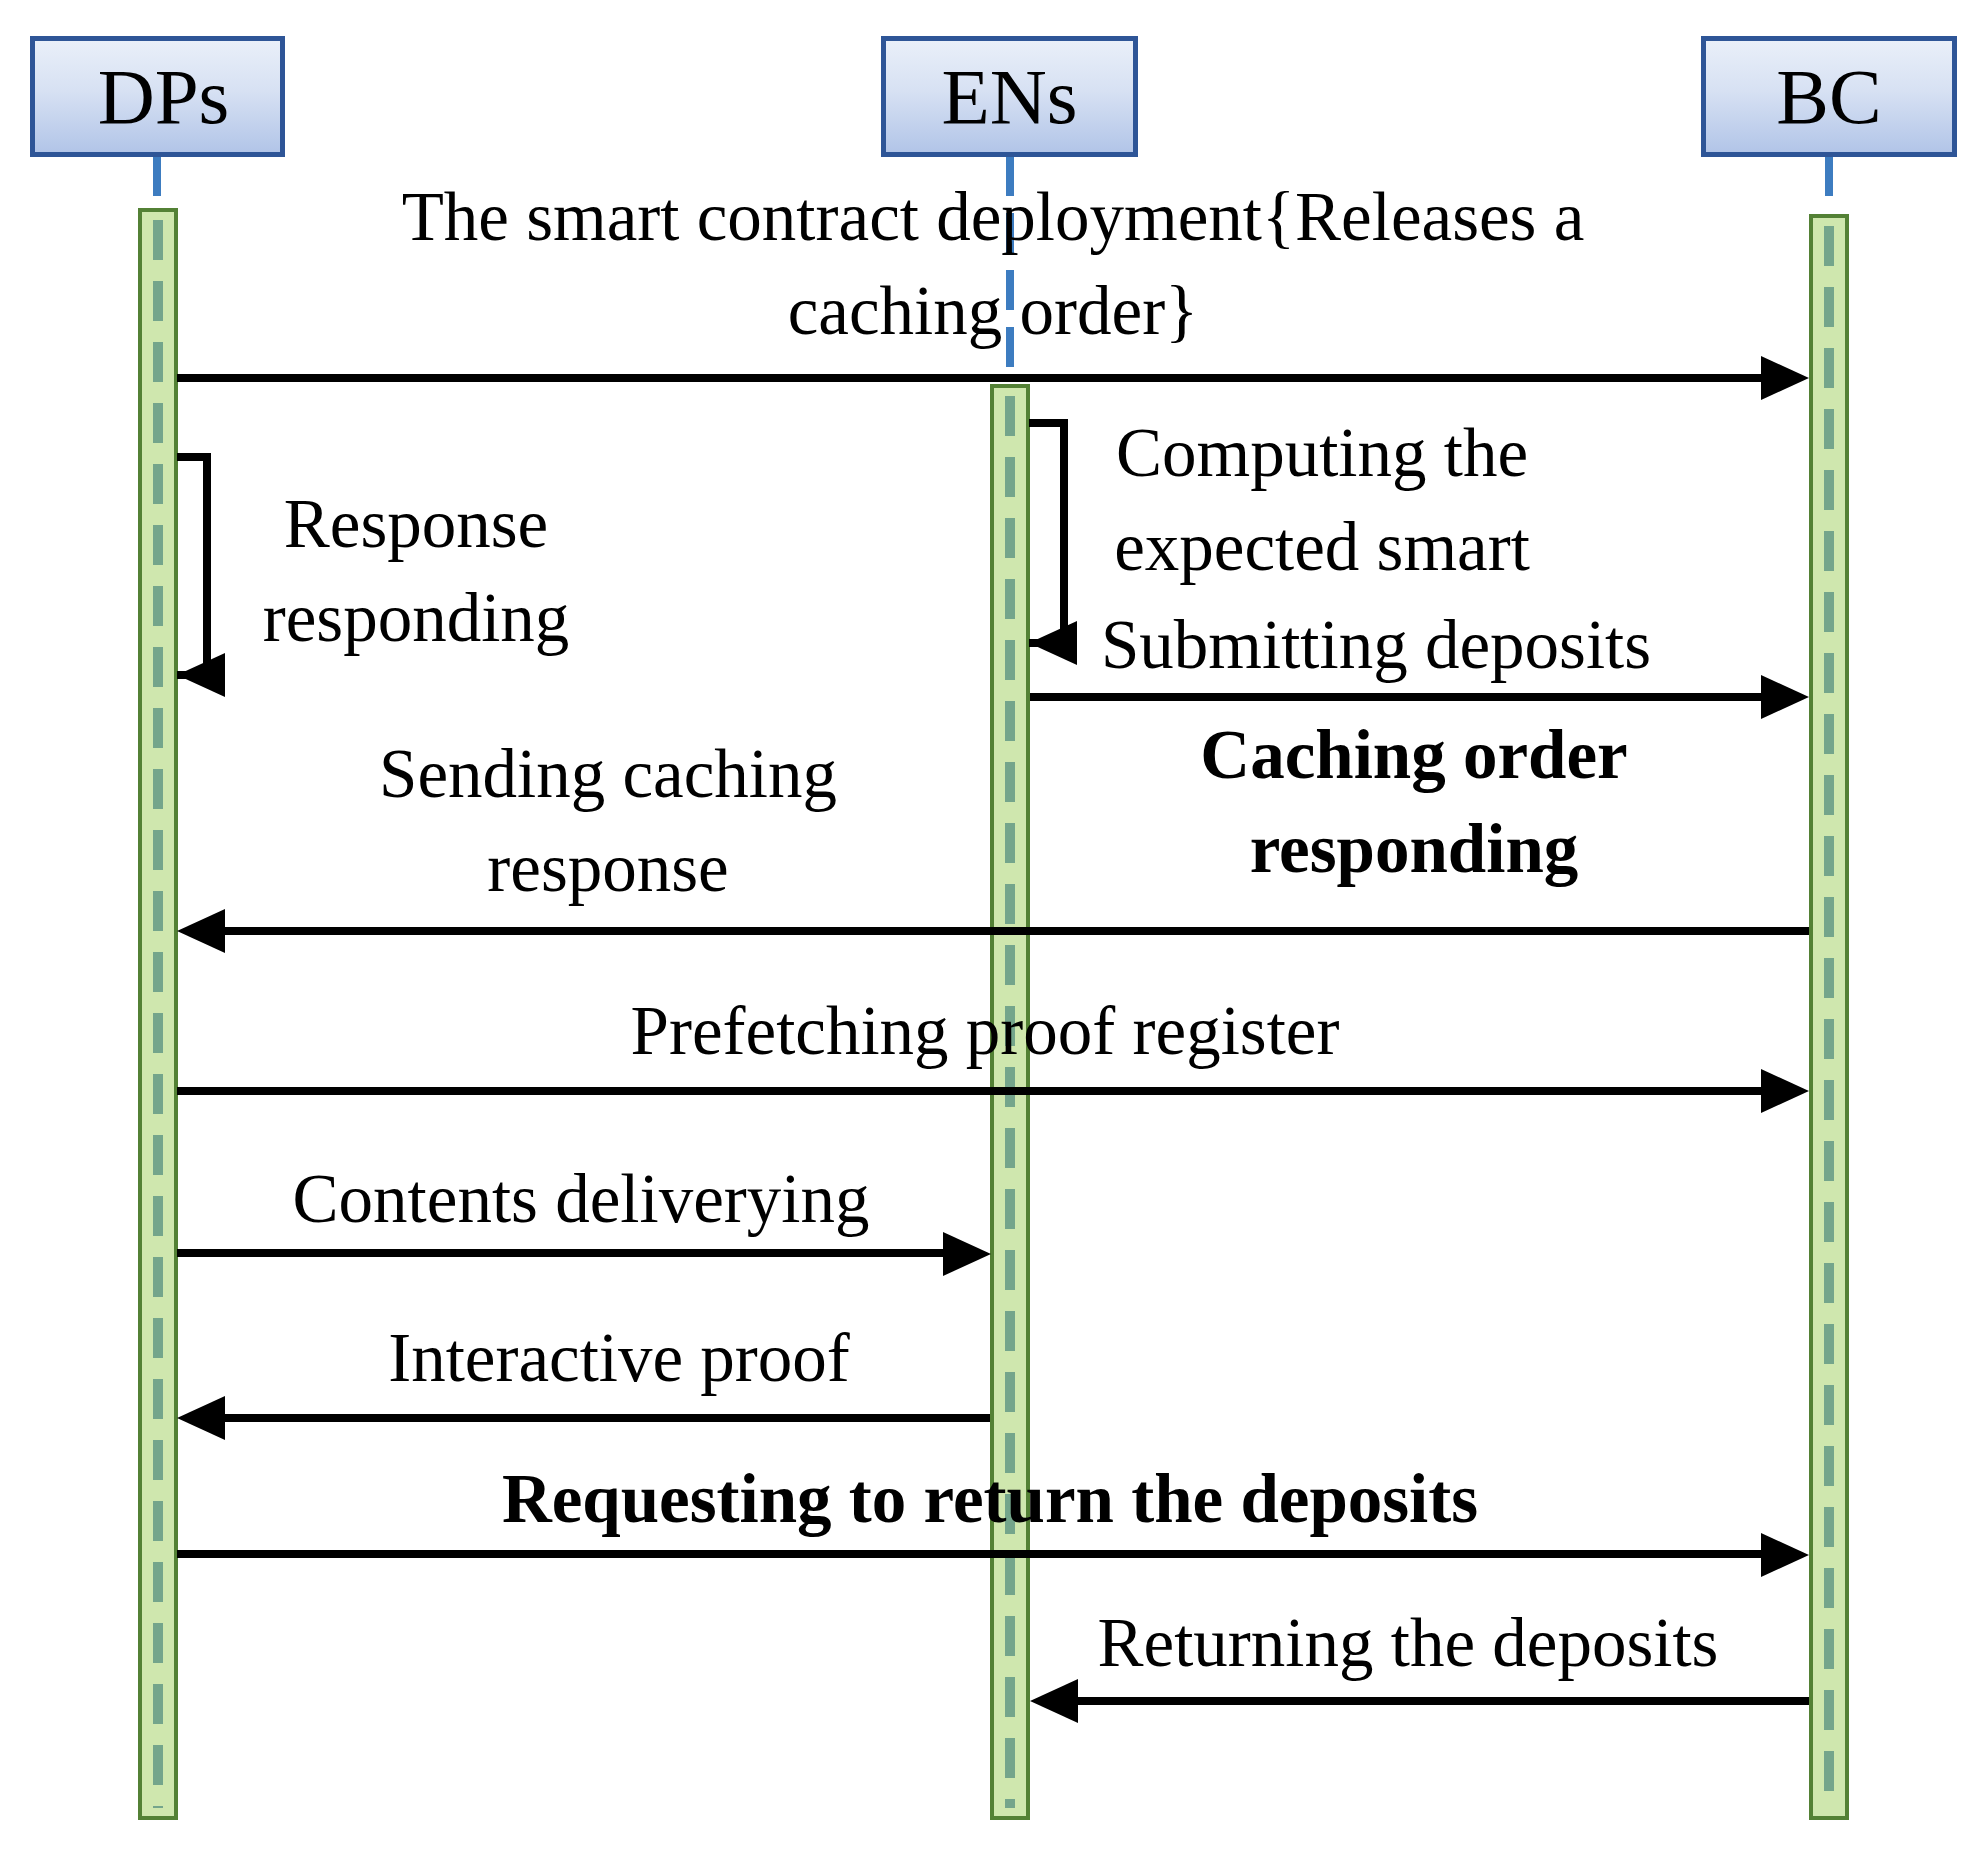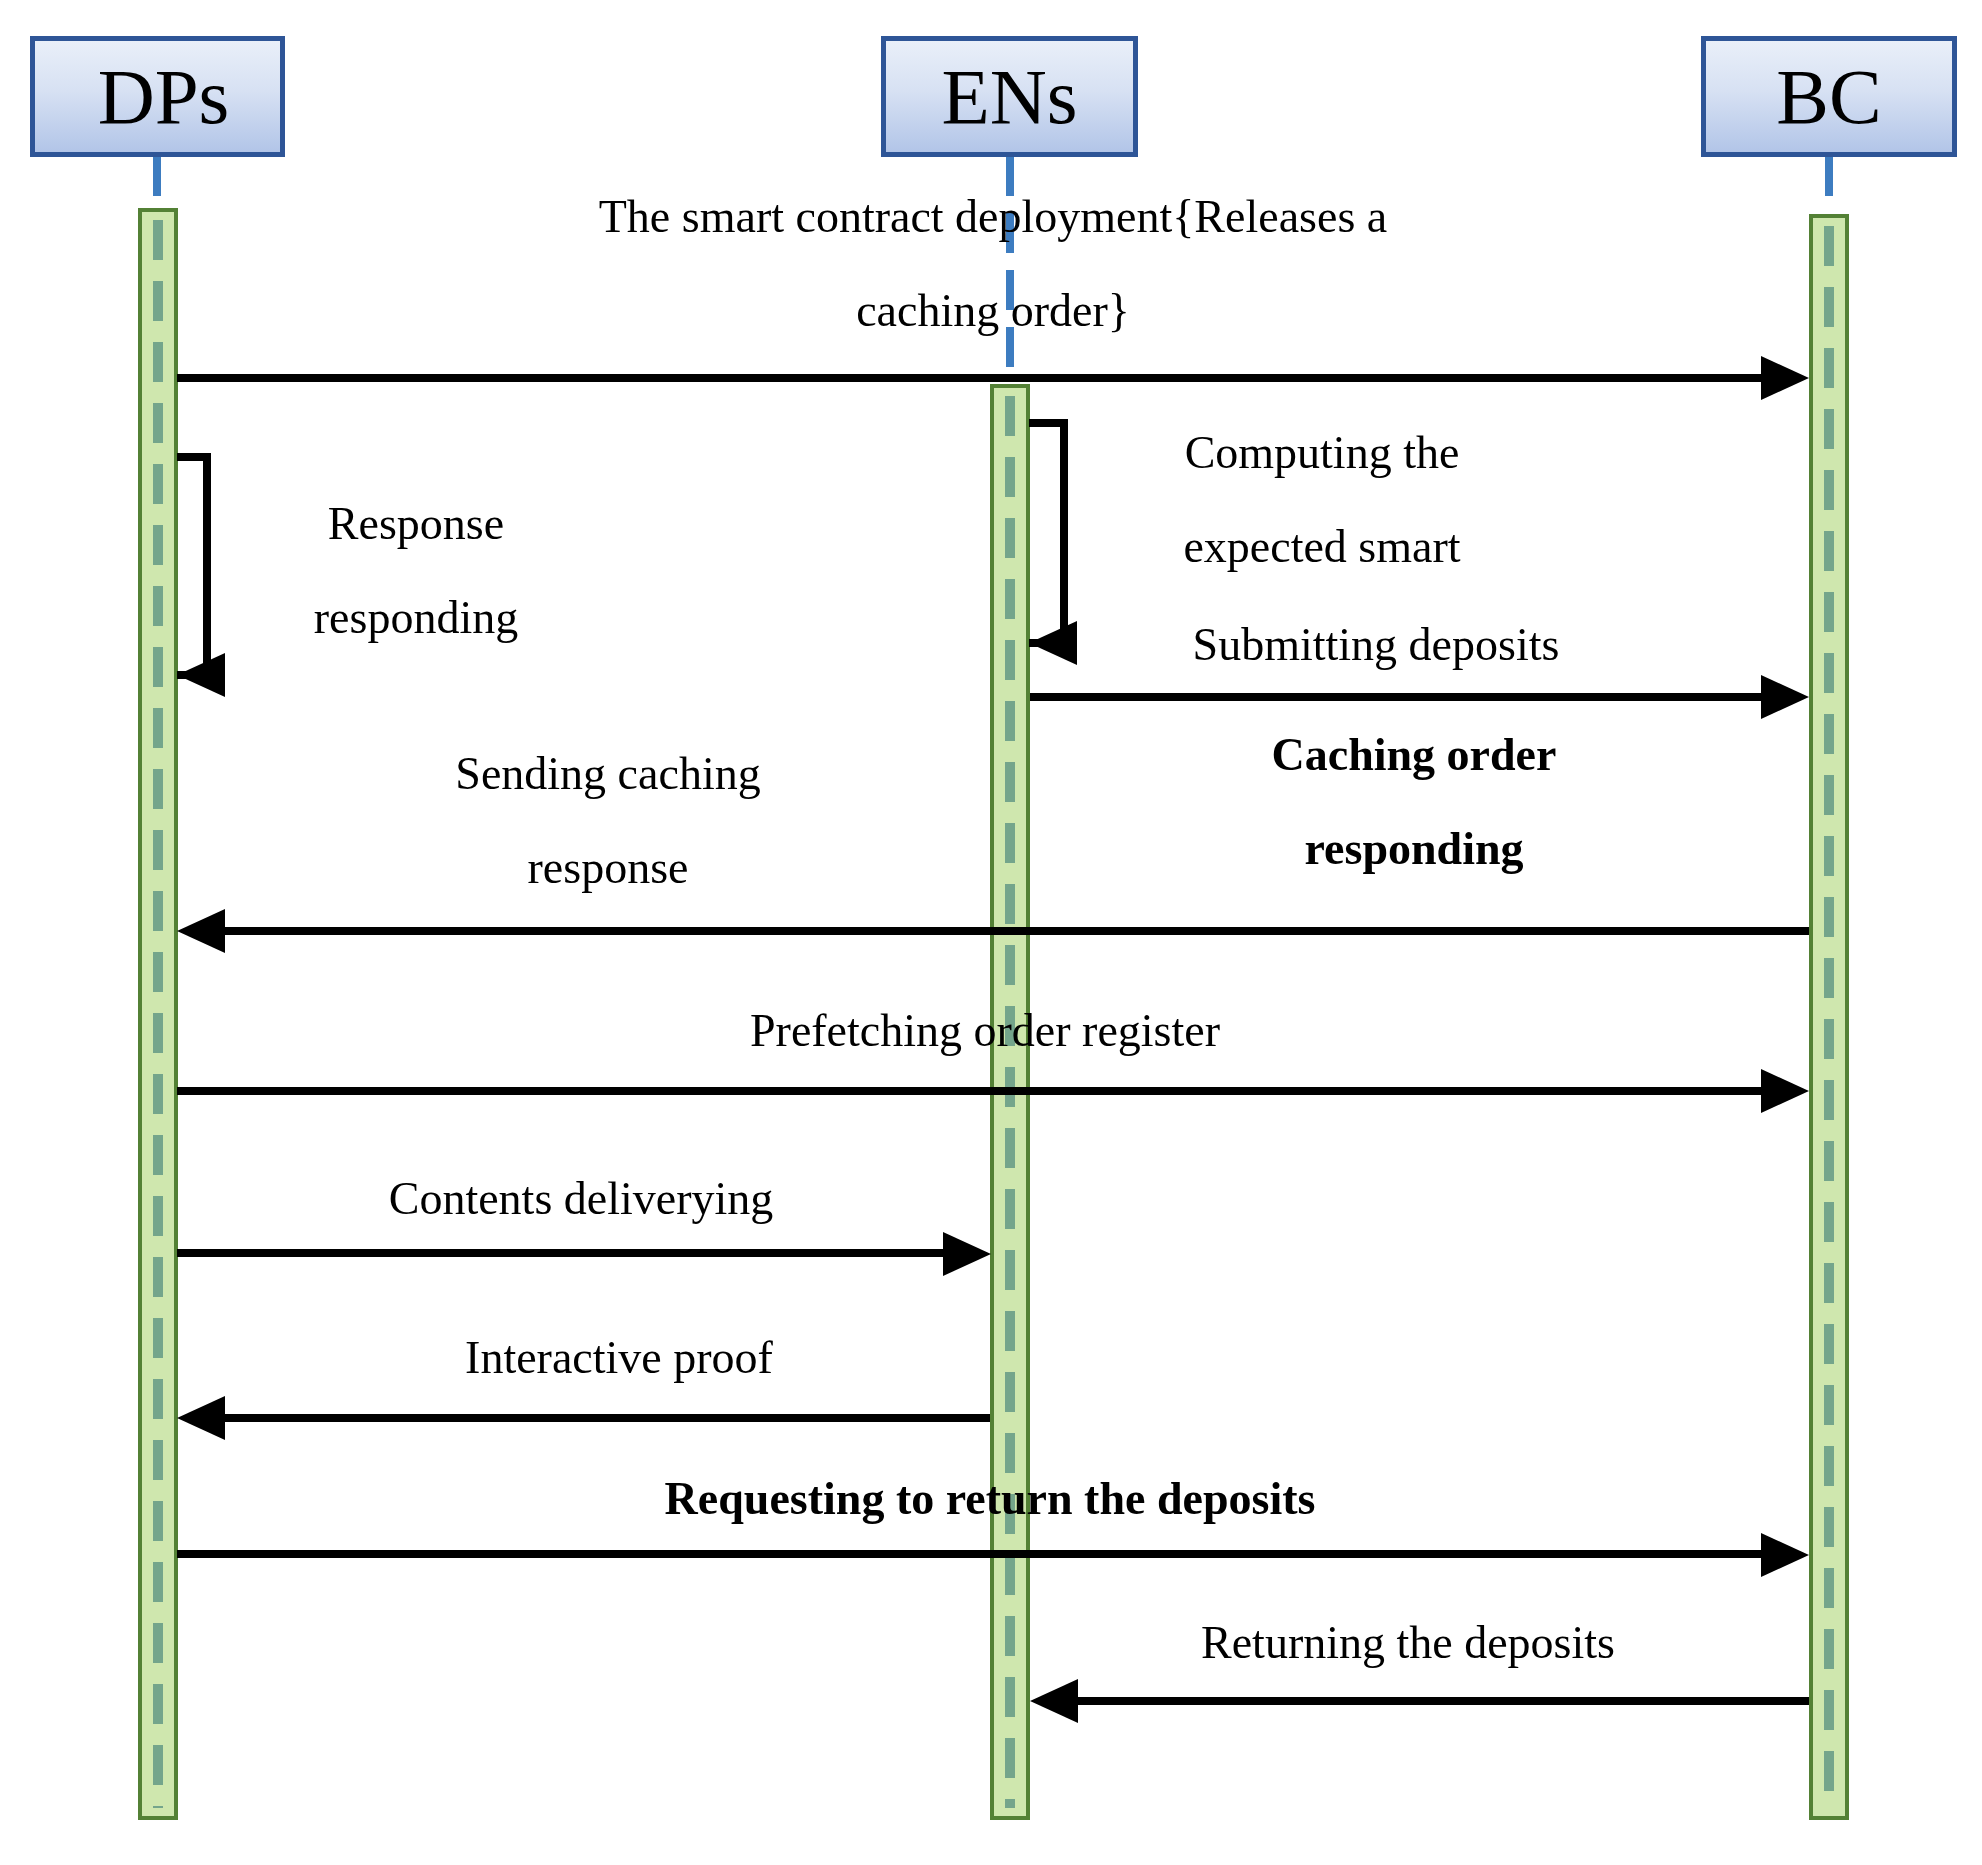--- a/index.html
+++ b/index.html
@@ -48,21 +48,21 @@
   
   .loop{
     position:absolute;box-sizing:border-box;
     border-top:8px solid #000;border-right:8px solid #000;border-bottom:8px solid #000;
   }
   
   .label{
     position:absolute;
     transform:translateX(-50%);
     text-align:center;
-    font-size:46px;line-height:94px;color:#000;
+    font-size:69px;line-height:94px;color:#000;
     white-space:nowrap;
   }
 </style>
 </head>
 <body>
 
 <div class="canvas">
 
   <div class="connector" style="left:153px;top:156px;height:51px;"></div>
   <div class="connector" style="left:1006px;top:156px;height:228px;"></div>
@@ -120,21 +120,21 @@
     <div>responding</div>
   </div>
   <div class="label" style="left:574px;top:727px;margin-left:34px;">
     <div>Sending caching</div>
     <div>response</div>
   </div>
   <div class="head-l" style="left:177px;top:909px;"></div>
   <div class="mline" style="left:221px;top:927px;width:1588px;"></div>
 
   <div class="label" style="left:985px;top:984px;">
-    <div>Prefetching order register</div>
+    <div>Prefetching proof register</div>
   </div>
   <div class="mline" style="left:177px;top:1087px;width:1588px;"></div>
   <div class="head-r" style="left:1761px;top:1069px;"></div>
 
   <div class="label" style="left:581px;top:1152px;">
     <div>Contents deliverying</div>
   </div>
   <div class="mline" style="left:177px;top:1249px;width:769px;"></div>
   <div class="head-r" style="left:943px;top:1232px;"></div>
 

